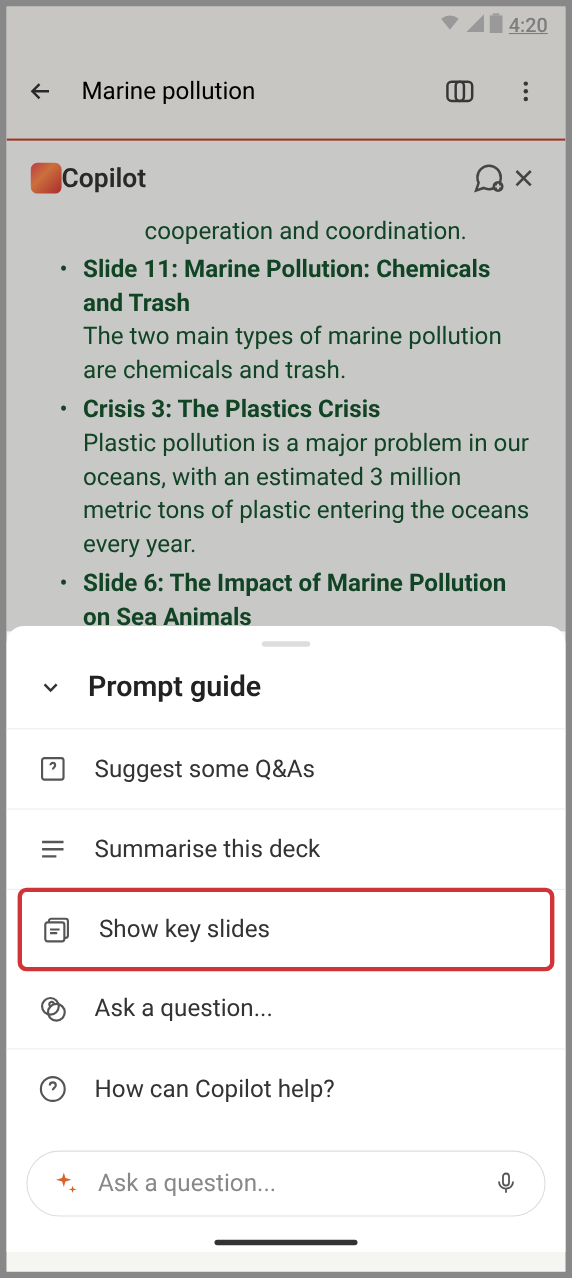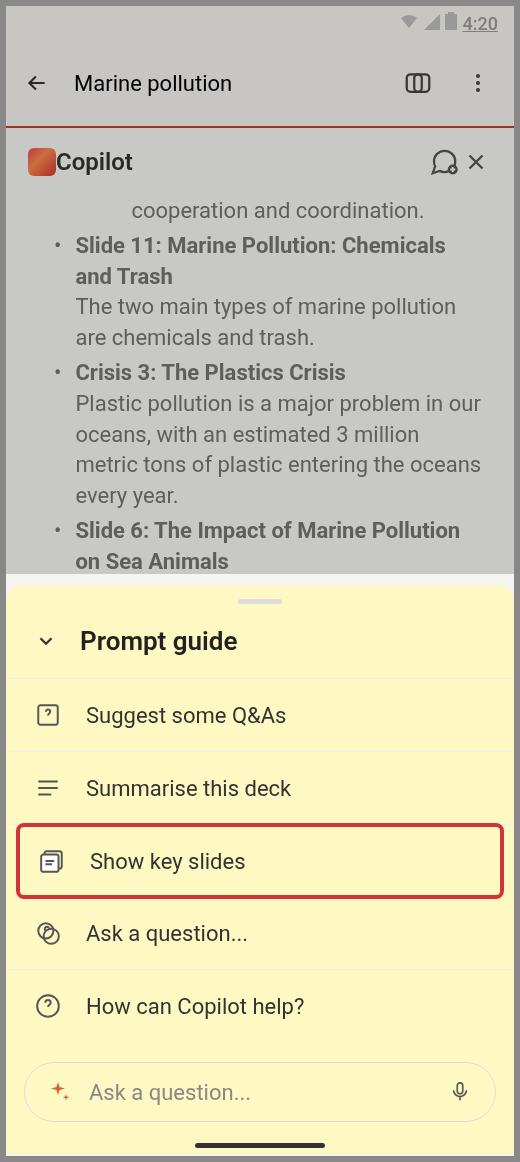--- a/index.html
+++ b/index.html
@@ -77,21 +77,21 @@
       font-size: 24px;
       font-weight: 600;
       color: #333;
     }
     .chat-icon, .close-x { width: 32px; height: 32px; display:flex; align-items:center; justify-content:center; color:#555; }
 
     .content-area {
       padding: 0 32px 0 48px;
       font-size: 22px;
       line-height: 1.4;
-      color: #737373;
+      color: #14532d;
     }
     .partial-line {
       text-align: center;
       padding-left: 20px;
     }
     .bullet-item {
       display: flex;
       gap: 14px;
       margin-top: 4px;
     }
@@ -110,22 +110,22 @@
       right: 6px;
       height: 568px;
       background: rgba(0,0,0,0.18);
       pointer-events: none;
     }
 
     .bottom-sheet {
       position: absolute;
       left: 6px;
       right: 6px;
-      bottom: 8px;
-      background: #fef9c3;
+      bottom: 24px;
+      background: #ffffff;
       border-top-left-radius: 16px;
       border-top-right-radius: 16px;
       padding-top: 14px;
     }
     .sheet-handle {
       width: 44px;
       height: 5px;
       background: #ddd;
       border-radius: 3px;
       margin: 0 auto 22px;

